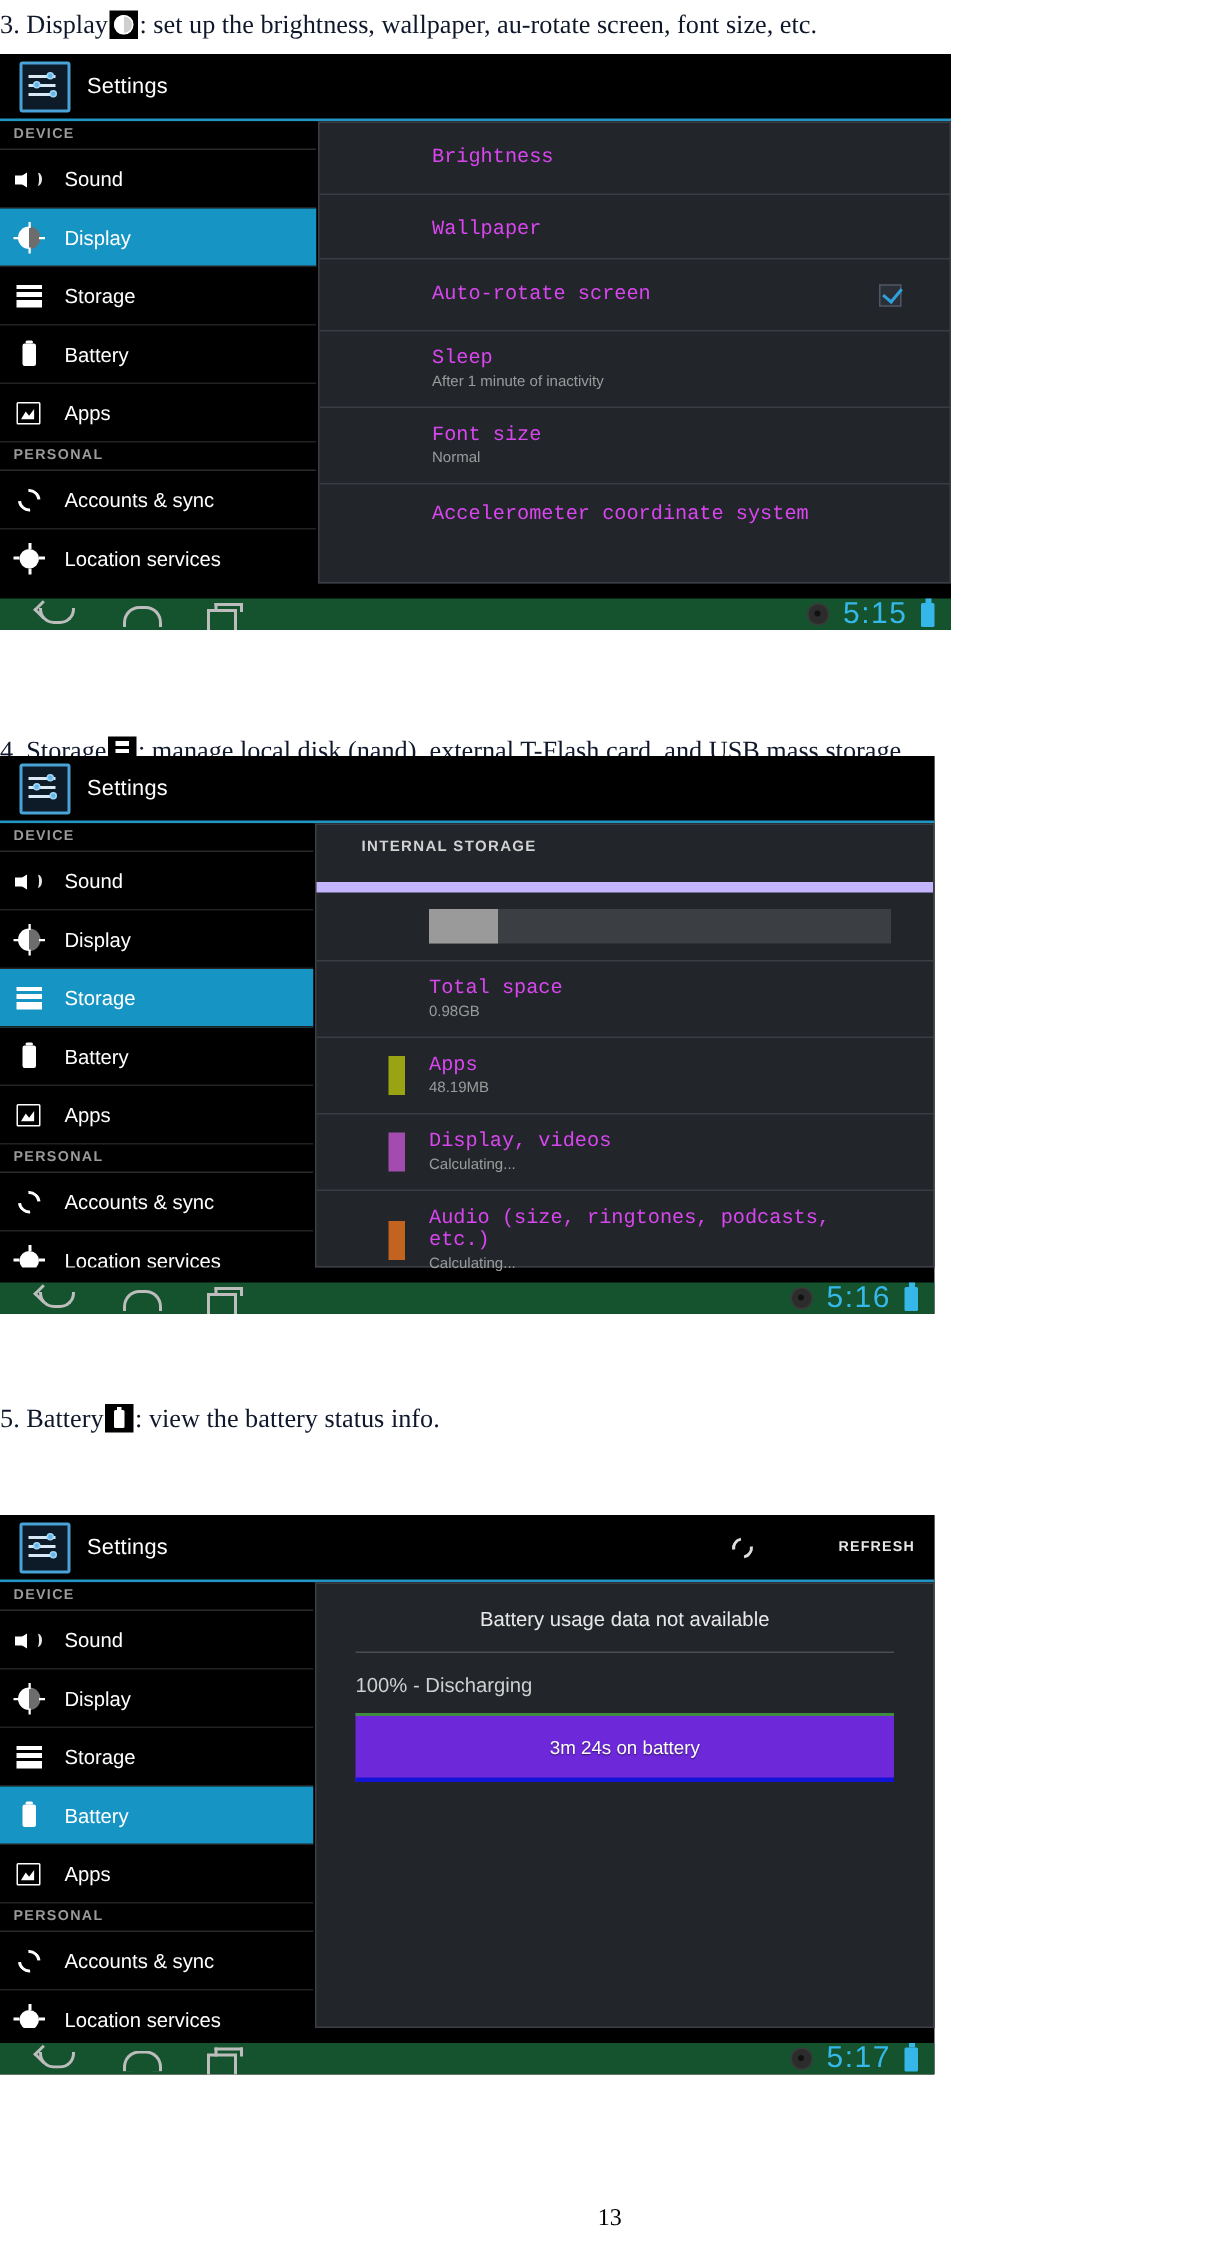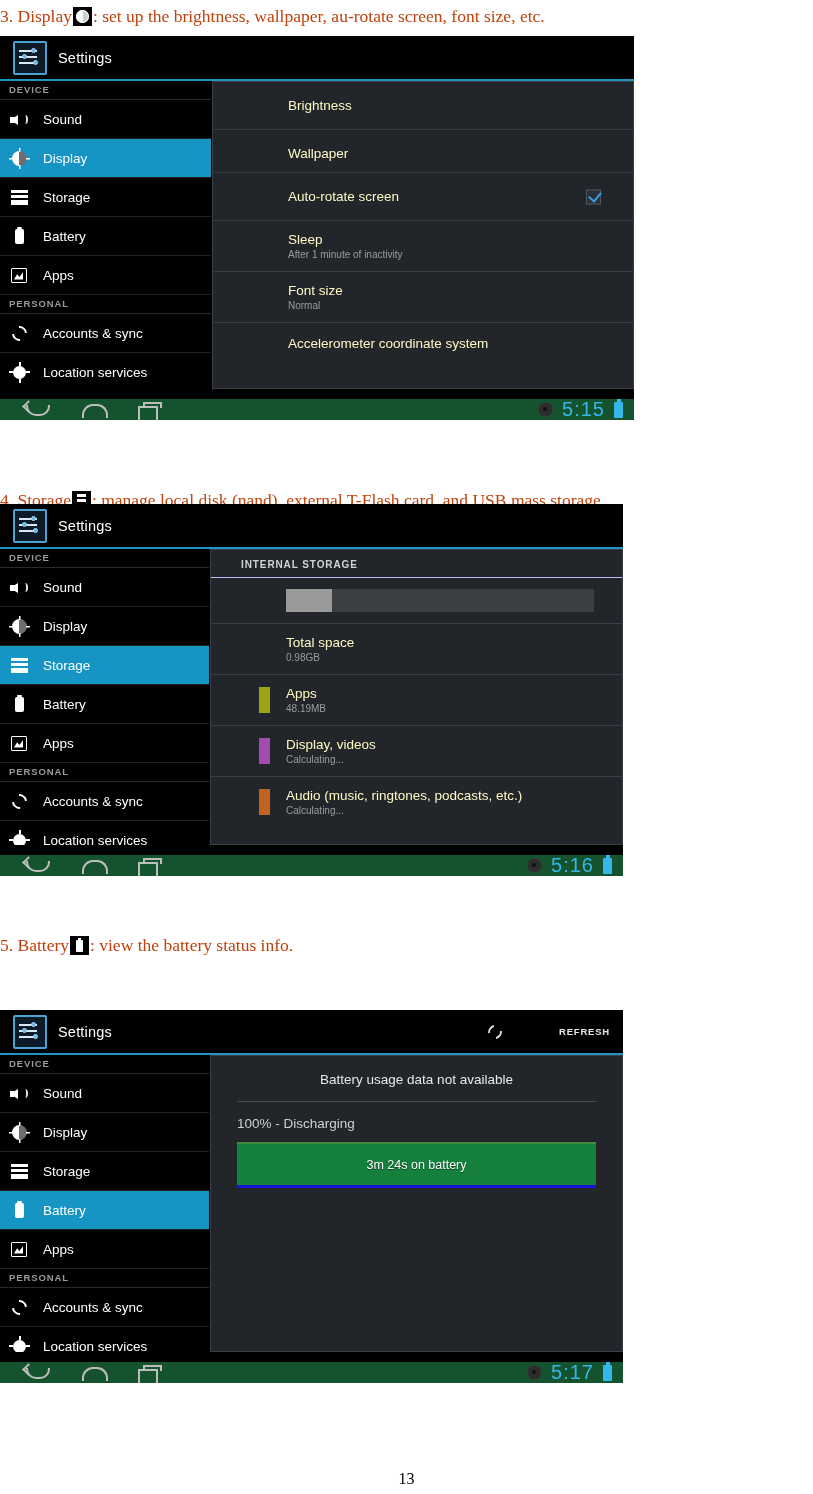--- a/index.html
+++ b/index.html
@@ -15,21 +15,21 @@
     color: #000;
     overflow: hidden;
   }
 
   
   .doc-para {
     position: absolute;
     font-family: "Liberation Serif", serif;
     font-size: 17.5px;
     line-height: 26px;
-    color: #c2410c;
+    color: #0f172a;
   }
   .doc-para .inline-icon {
     display: inline-block;
     width: 19px;
     height: 19px;
     background: #000;
     vertical-align: -4px;
     position: relative;
     margin: 0 1px;
   }
@@ -338,33 +338,33 @@
     background: #22262b;
     border: 1px solid #3b3f45;
     box-sizing: border-box;
   }
   .det-sectionhead {
     color: #d2d2d2;
     font-family: "Liberation Sans", sans-serif;
     font-size: 10px;
     font-weight: bold;
     letter-spacing: .9px;
-    padding: 9px 0 7px 30px;
-    border-bottom: 1px solid #c4b5fd;
+    padding: 9px 0 18px 30px;
+    border-bottom: 7px solid #c4b5fd;
   }
   .det-row {
     padding: 11px 24px 11px 75px;
     border-bottom: 1px solid #393d43;
     position: relative;
     box-sizing: border-box;
   }
   .det-row.last { border-bottom: none; }
   .det-title {
-    color: #fef9c3;
-    font-family: Liberation Sans, sans-serif;
+    color: #d946ef;
+    font-family: Liberation Mono, monospace;
     font-size: 13.5px;
   }
   .det-sub {
     color: #9b9b9b;
     font-family: "Liberation Sans", sans-serif;
     font-size: 10px;
     margin-top: 2px;
   }
   .det-check {
     position: absolute;
@@ -422,21 +422,21 @@
   }
   .bat-pct {
     color: #cfcfcf;
     font-family: "Liberation Sans", sans-serif;
     font-size: 13.5px;
     padding: 14px 0 11px 26px;
   }
   .bat-chart {
     margin: 0 26px;
     height: 46px;
-    background: #15803d;
+    background: #6d28d9;
     border-top: 2.5px solid #3f8b3f;
     border-bottom: 3px solid #1414d8;
     display: flex;
     align-items: center;
     justify-content: center;
     box-sizing: border-box;
   }
   .bat-chart-label {
     color: #ffffff;
     font-family: "Liberation Sans", sans-serif;
@@ -732,21 +732,21 @@
         <div class="det-title">Apps</div>
         <div class="det-sub">48.19MB</div>
       </div>
       <div class="det-row">
         <span class="swatch" style="background:#a44bb0;"></span>
         <div class="det-title">Display, videos</div>
         <div class="det-sub">Calculating...</div>
       </div>
       <div class="det-row last">
         <span class="swatch" style="background:#c2631f;"></span>
-        <div class="det-title">Audio (music, ringtones, podcasts, etc.)</div>
+        <div class="det-title">Audio (size, ringtones, podcasts, etc.)</div>
         <div class="det-sub">Calculating...</div>
       </div>
     </div>
   </div>
 
   <div class="navbar">
     <div class="nav-btn nb-back"></div>
     <div class="nav-btn nb-home"></div>
     <div class="nav-btn nb-recent"></div>
     <div class="nav-status">

